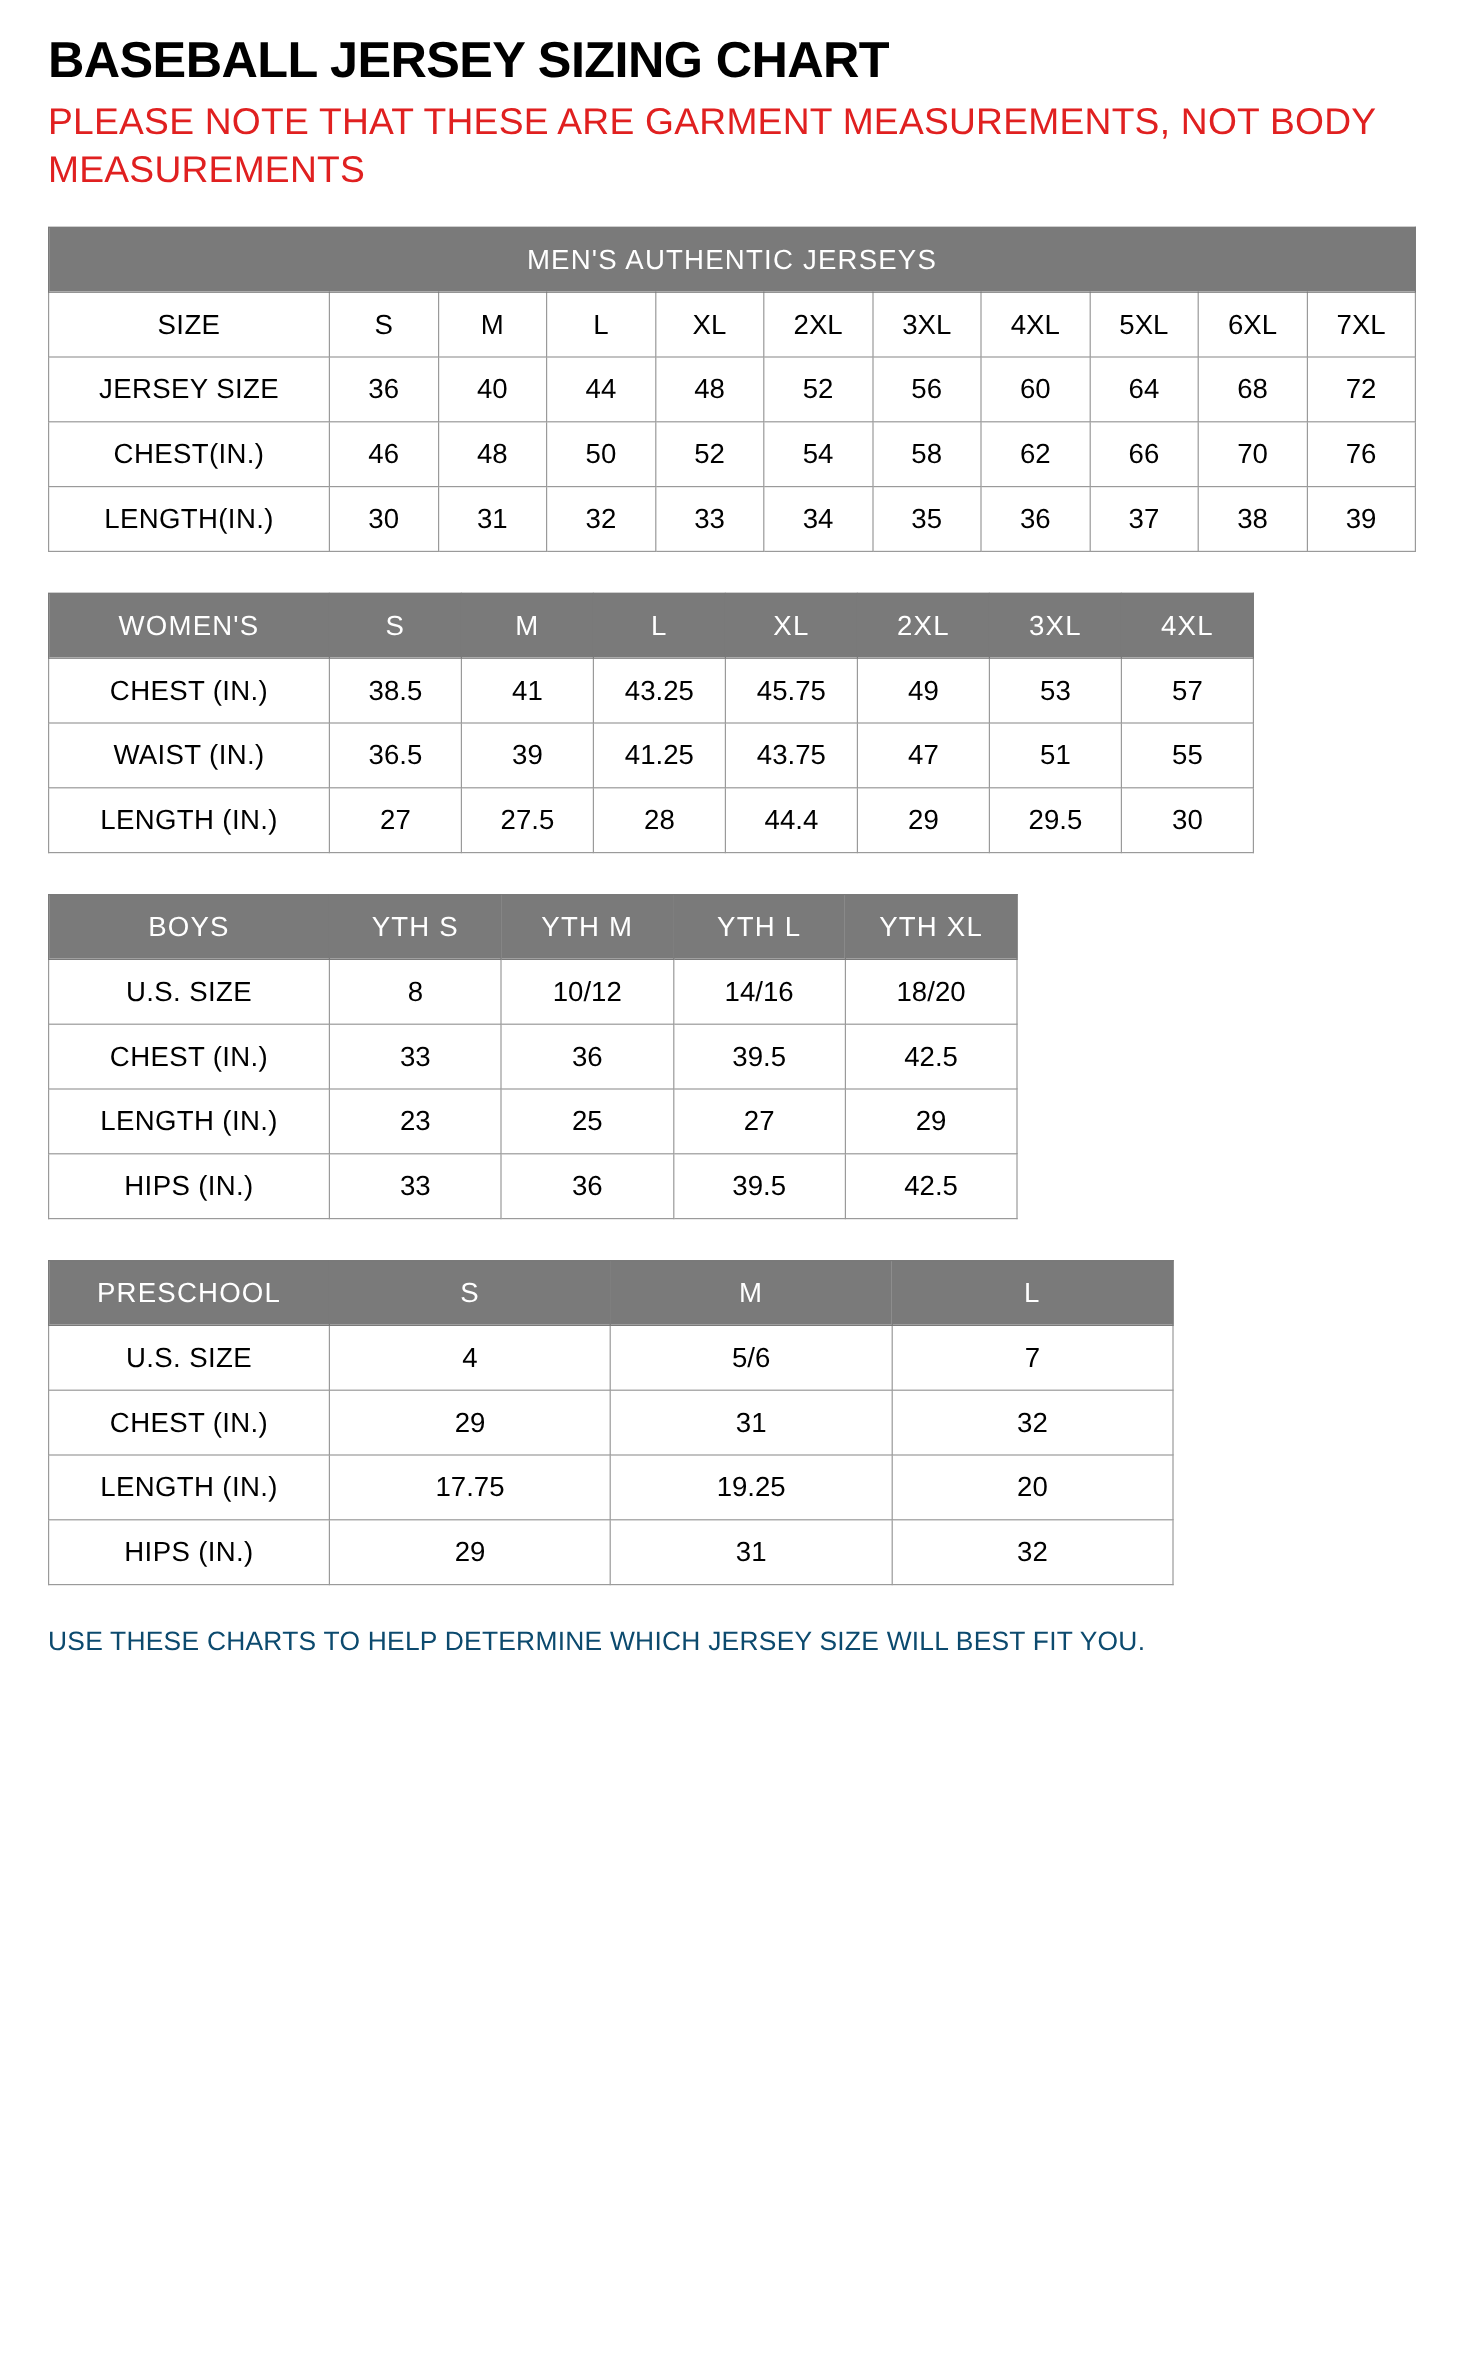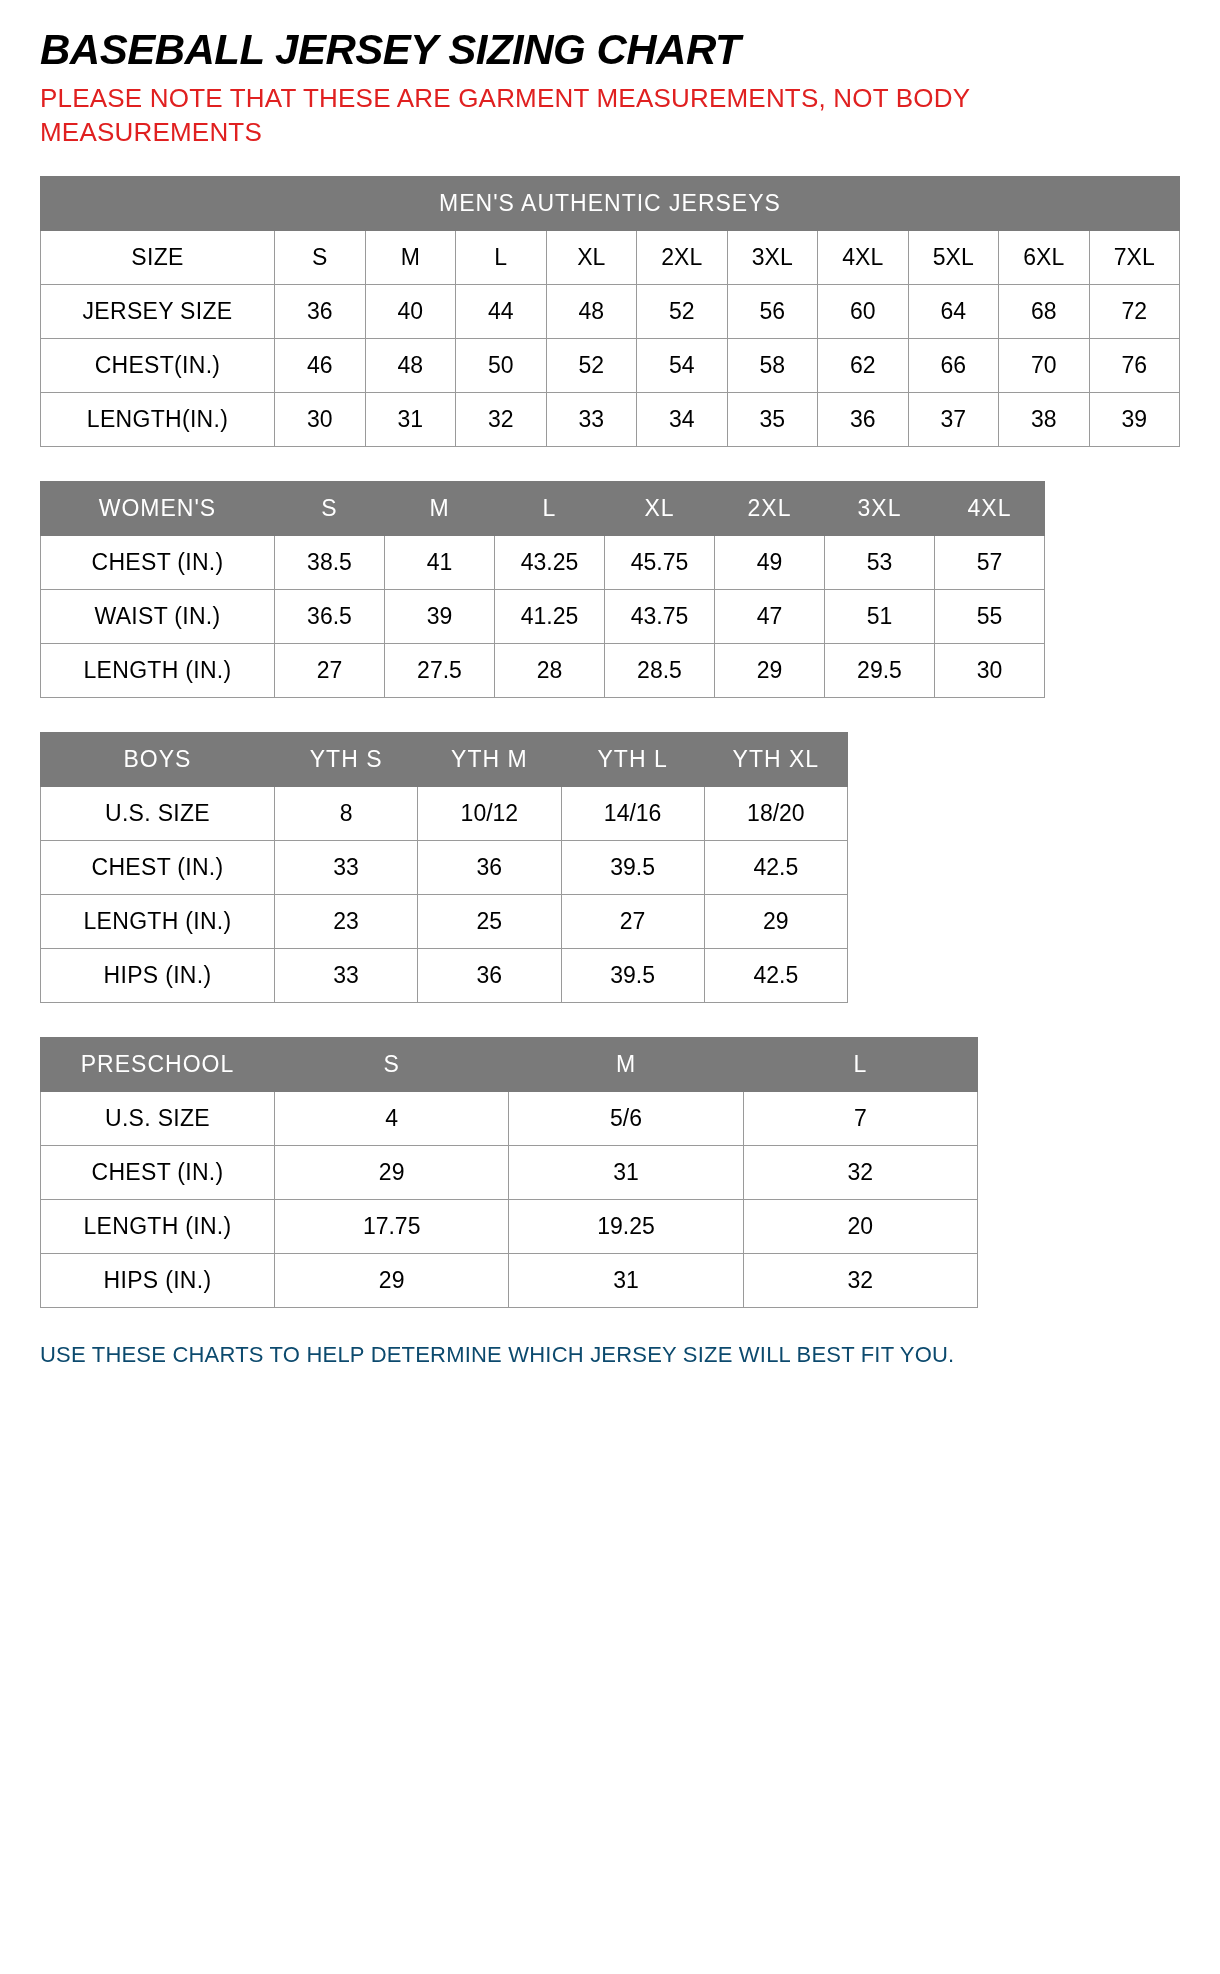--- a/index.html
+++ b/index.html
@@ -15,24 +15,23 @@
     padding: 28px 40px 20px 40px;
     background: #ffffff;
   }
   .chart-title {
     font-size: 42px;
     font-weight: bold;
     letter-spacing: -0.5px;
     color: #000000;
     margin: 0 0 10px 0;
     line-height: 1.05;
-    font-style: italic;
   }
   .chart-note {
-    font-size: 26px;
+    font-size: 31px;
     color: #e02020;
     line-height: 1.3;
     margin: 0 0 26px 0;
     letter-spacing: 0.2px;
   }
   table.sizing {
     border-collapse: collapse;
     margin-bottom: 34px;
     table-layout: fixed;
   }
@@ -204,21 +203,21 @@
         <td>43.75</td>
         <td>47</td>
         <td>51</td>
         <td>55</td>
       </tr>
       <tr>
         <td class="rowlabel">LENGTH (IN.)</td>
         <td>27</td>
         <td>27.5</td>
         <td>28</td>
-        <td>28.5</td>
+        <td>44.4</td>
         <td>29</td>
         <td>29.5</td>
         <td>30</td>
       </tr>
     </tbody>
   </table>
 
   <table class="sizing tbl-boys">
     <colgroup>
       <col class="lbl">

